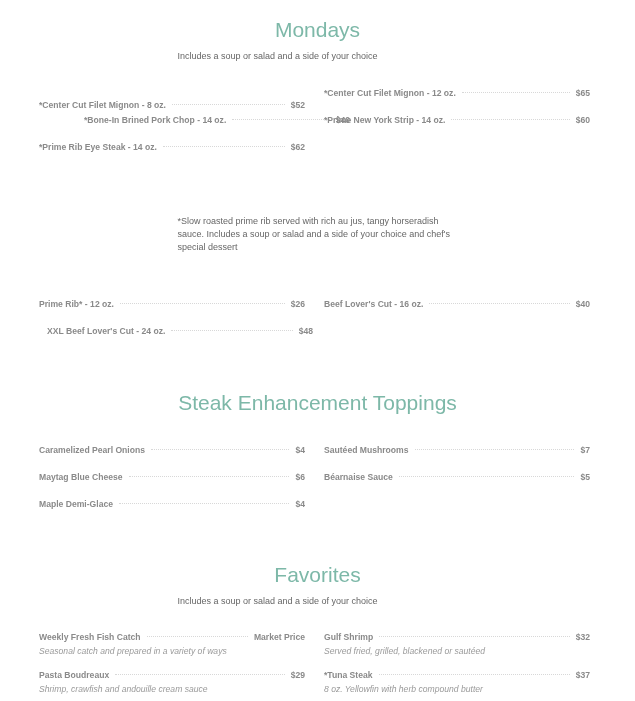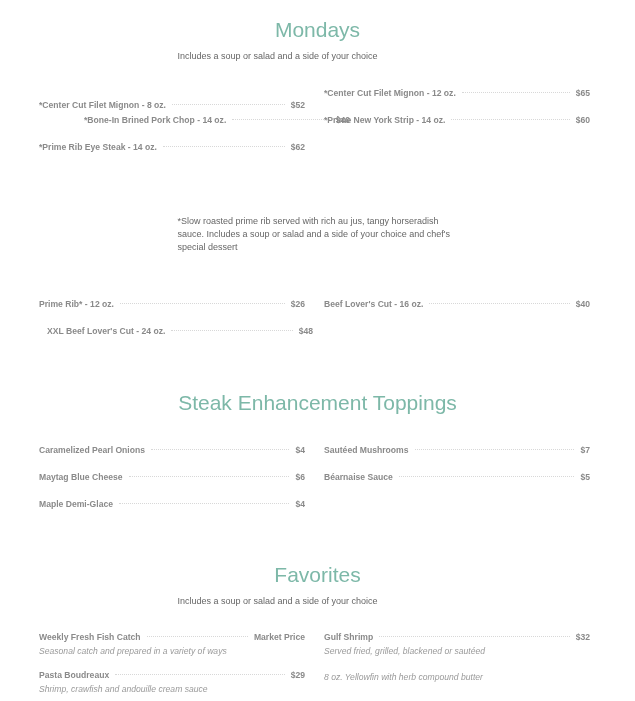--- a/index.html
+++ b/index.html
@@ -151,15 +151,20 @@
   </div>
   <div class="item" style="left:0;top:38px;">
     <div class="row">
         <span class="name">Pasta Boudreaux</span>
         <span class="dots"></span>
         <span class="price">$29</span>
       </div>
     <div class="desc">Shrimp, crawfish and andouille cream sauce</div>
   </div>
   <div class="item" style="left:285px;top:38px;">
+    <div class="row">
+        <span class="name">*Tuna Steak</span>
+        <span class="dots"></span>
+        <span class="price">$37</span>
+      </div>
     <div class="desc">8 oz. Yellowfin with herb compound butter</div>
   </div>
 </div>
 
 </body></html>

